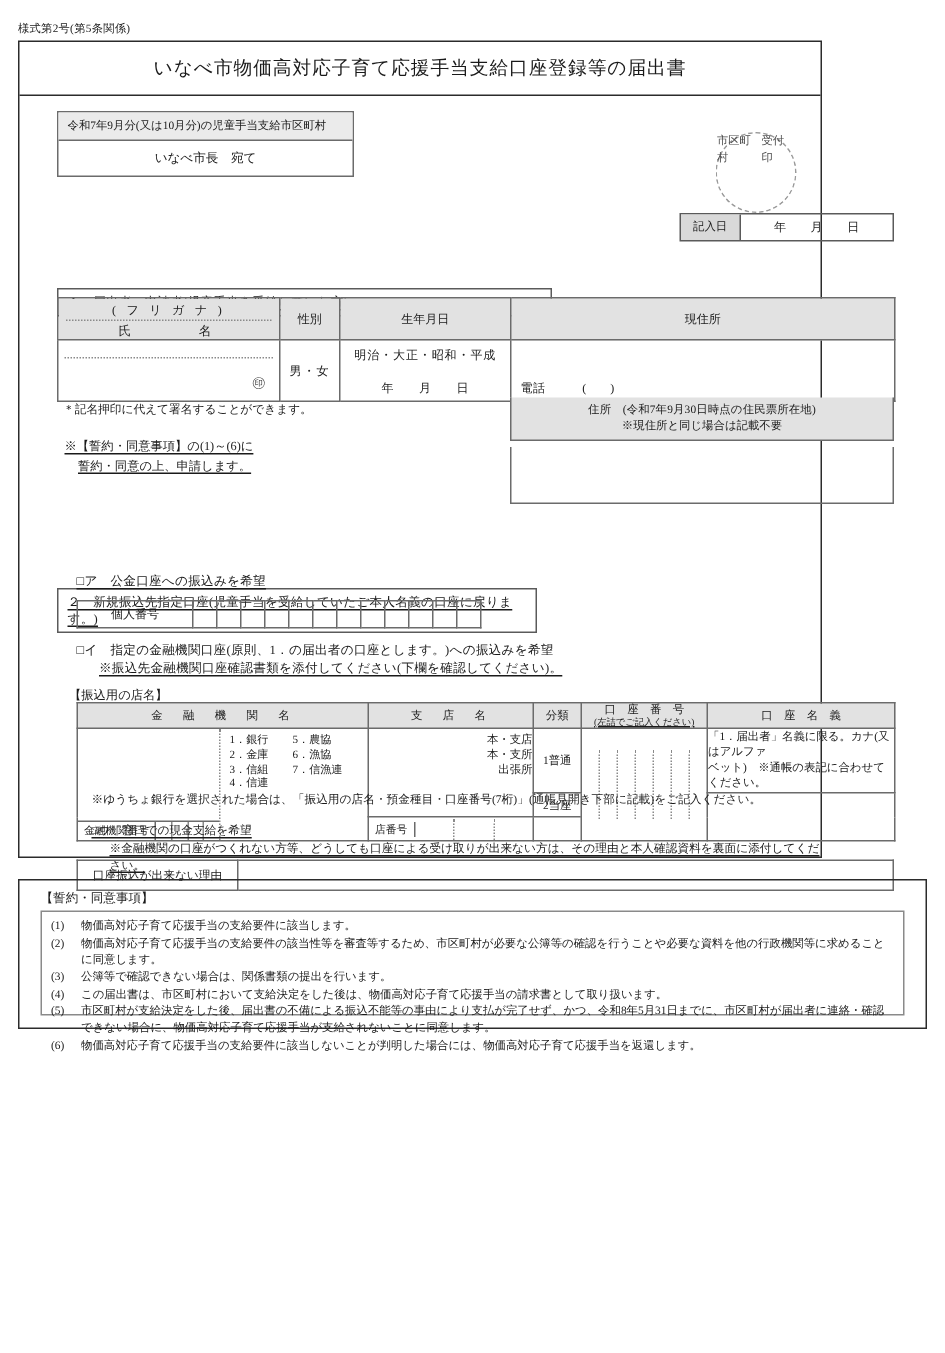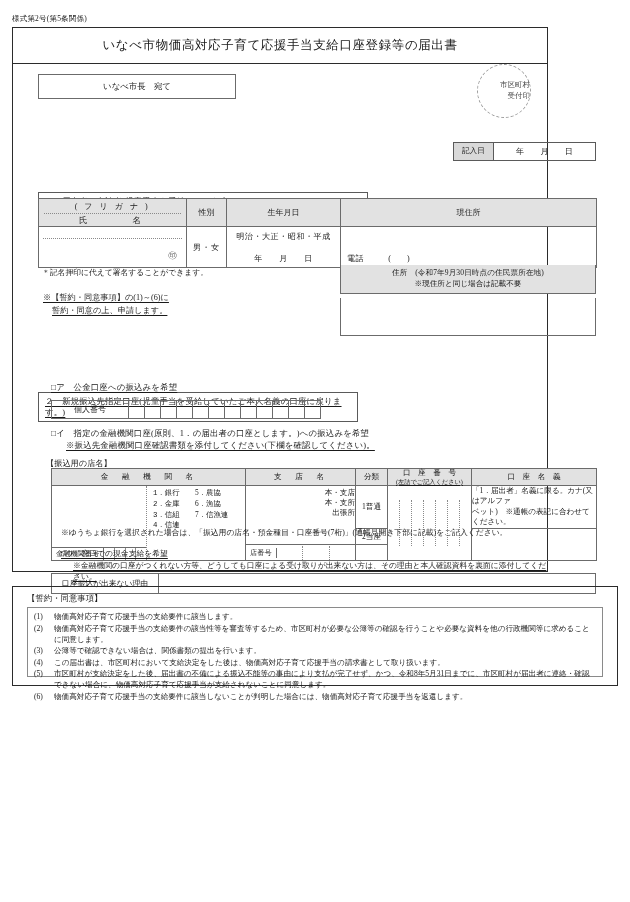--- a/index.html
+++ b/index.html
@@ -55,28 +55,27 @@
 
   .body-area {
     position: relative;
     padding: 0;
   }
 
   
   .stamp-circle {
     position: absolute;
     right: 16px;
-    top: 0;
+    top: 24px;
     width: 52px;
     height: 52px;
     border: 1.2px dashed #9a9a9a;
     border-radius: 50%;
     display: flex;
-    flex-direction: column;
-    align-items: flex-end;
+    align-items: flex-start;
     justify-content: center;
     font-size: 7.5px;
     line-height: 1.45;
     color: #4a4a4a;
   }
 
   
   .addressee {
     position: absolute;
     left: 25px;
@@ -303,21 +302,21 @@
   .bank-hdr { background: #e2e2e2; text-align: center; height: 16px; }
   .bank-hdr .sp { letter-spacing: 3px; }
   .sub-note { font-size: 6.2px; }
   .sub-note u { text-decoration: underline; }
   .kanji-list {
     font-size: 7.4px;
     line-height: 1.32;
     padding: 2px 0 2px 6px;
     text-align: left;
   }
-  .kanji-list .c1 { display: inline-block; width: 42px; font-family: Liberation Mono, monospace; }
+  .kanji-list .c1 { display: inline-block; width: 42px; }
   .inst-left { position: relative; }
   .meigi-note {
     font-size: 7px;
     line-height: 1.38;
     padding: 1px 3px;
     text-align: left;
   }
   .bunrui-cell { text-align: center; font-size: 7.6px; }
   .dotcols {
     display: flex;
@@ -410,20 +409,21 @@
     </div>
 
     <div class="body-area">
 
       <div class="stamp-circle">
         <span>市区町村</span>
         <span>受付印</span>
       </div>
 
       <div class="addressee">
+        <div class="row1">令和7年9月分(又は10月分)の児童手当支給市区町村</div>
         <div class="row2">いなべ市長　宛て</div>
       </div>
 
       <div class="sec-head" style="left:25px; top:80px; width:330px;">
         <u>１　届出者・申請者(児童手当を受給していた方)</u>
       </div>
 
       <div class="kinyu-box" style="left:440px; top:78px; width:143px;">
         <div class="lab">記入日</div>
         <div class="val">

